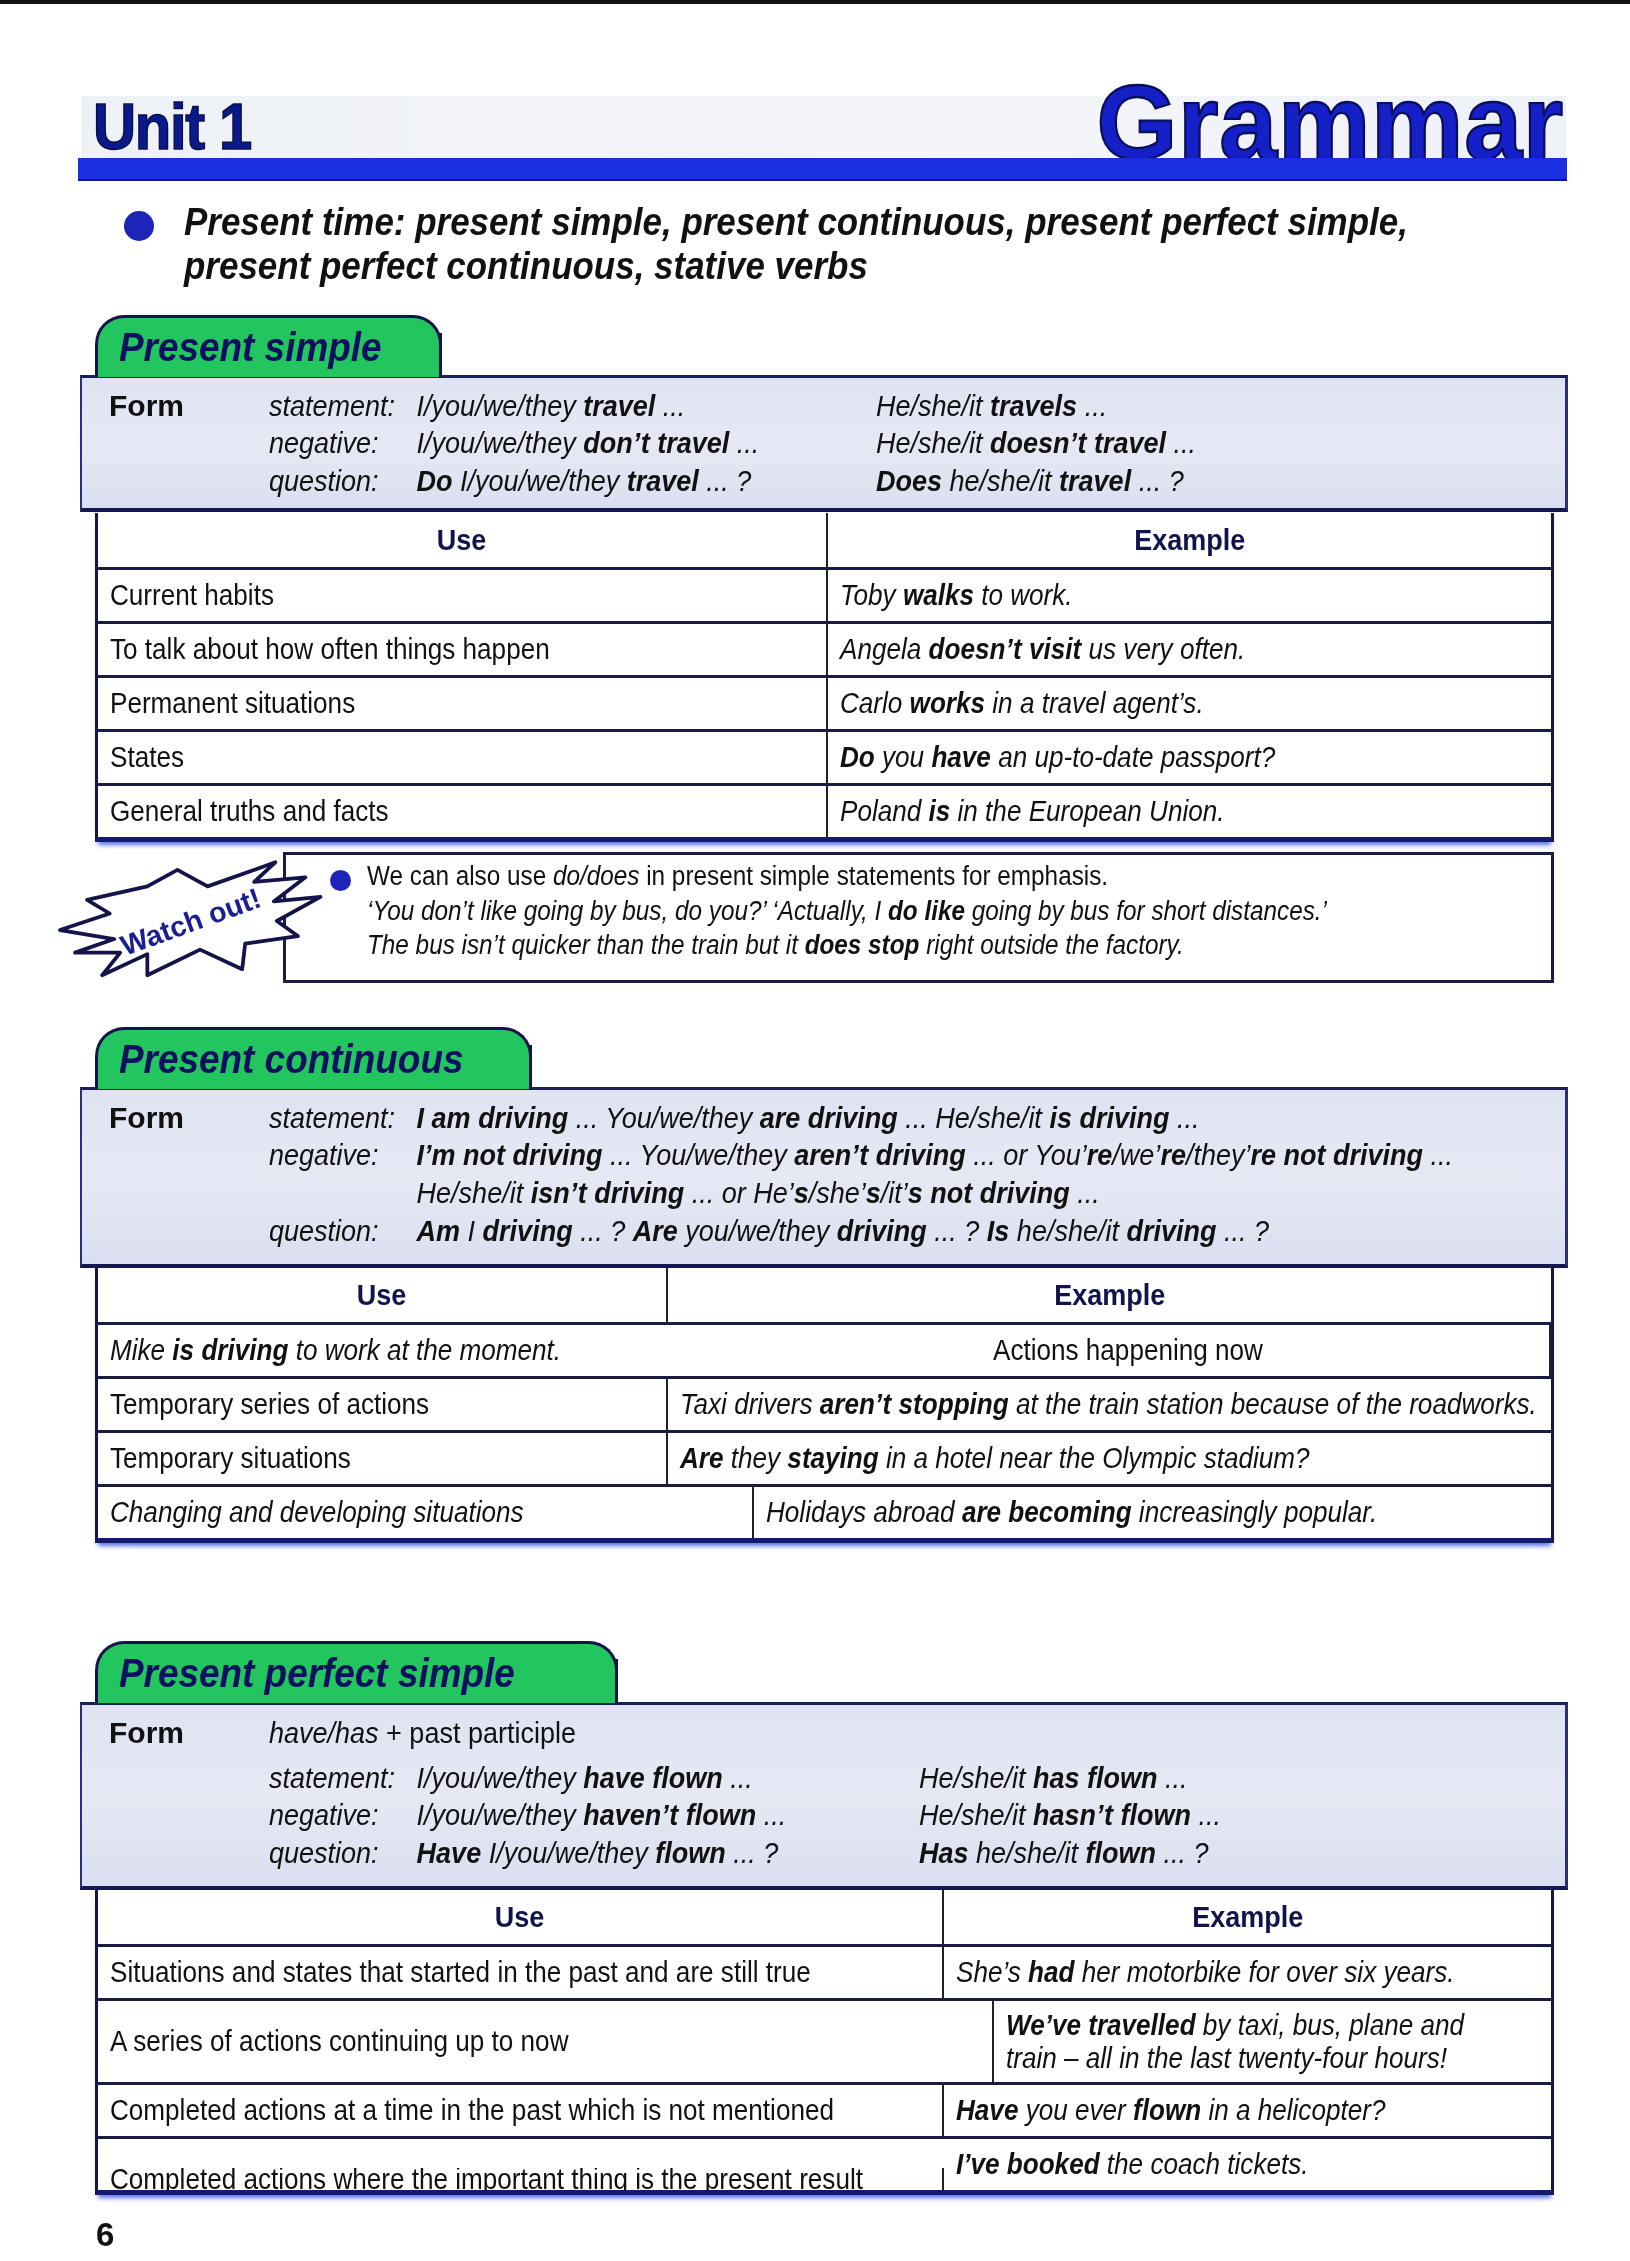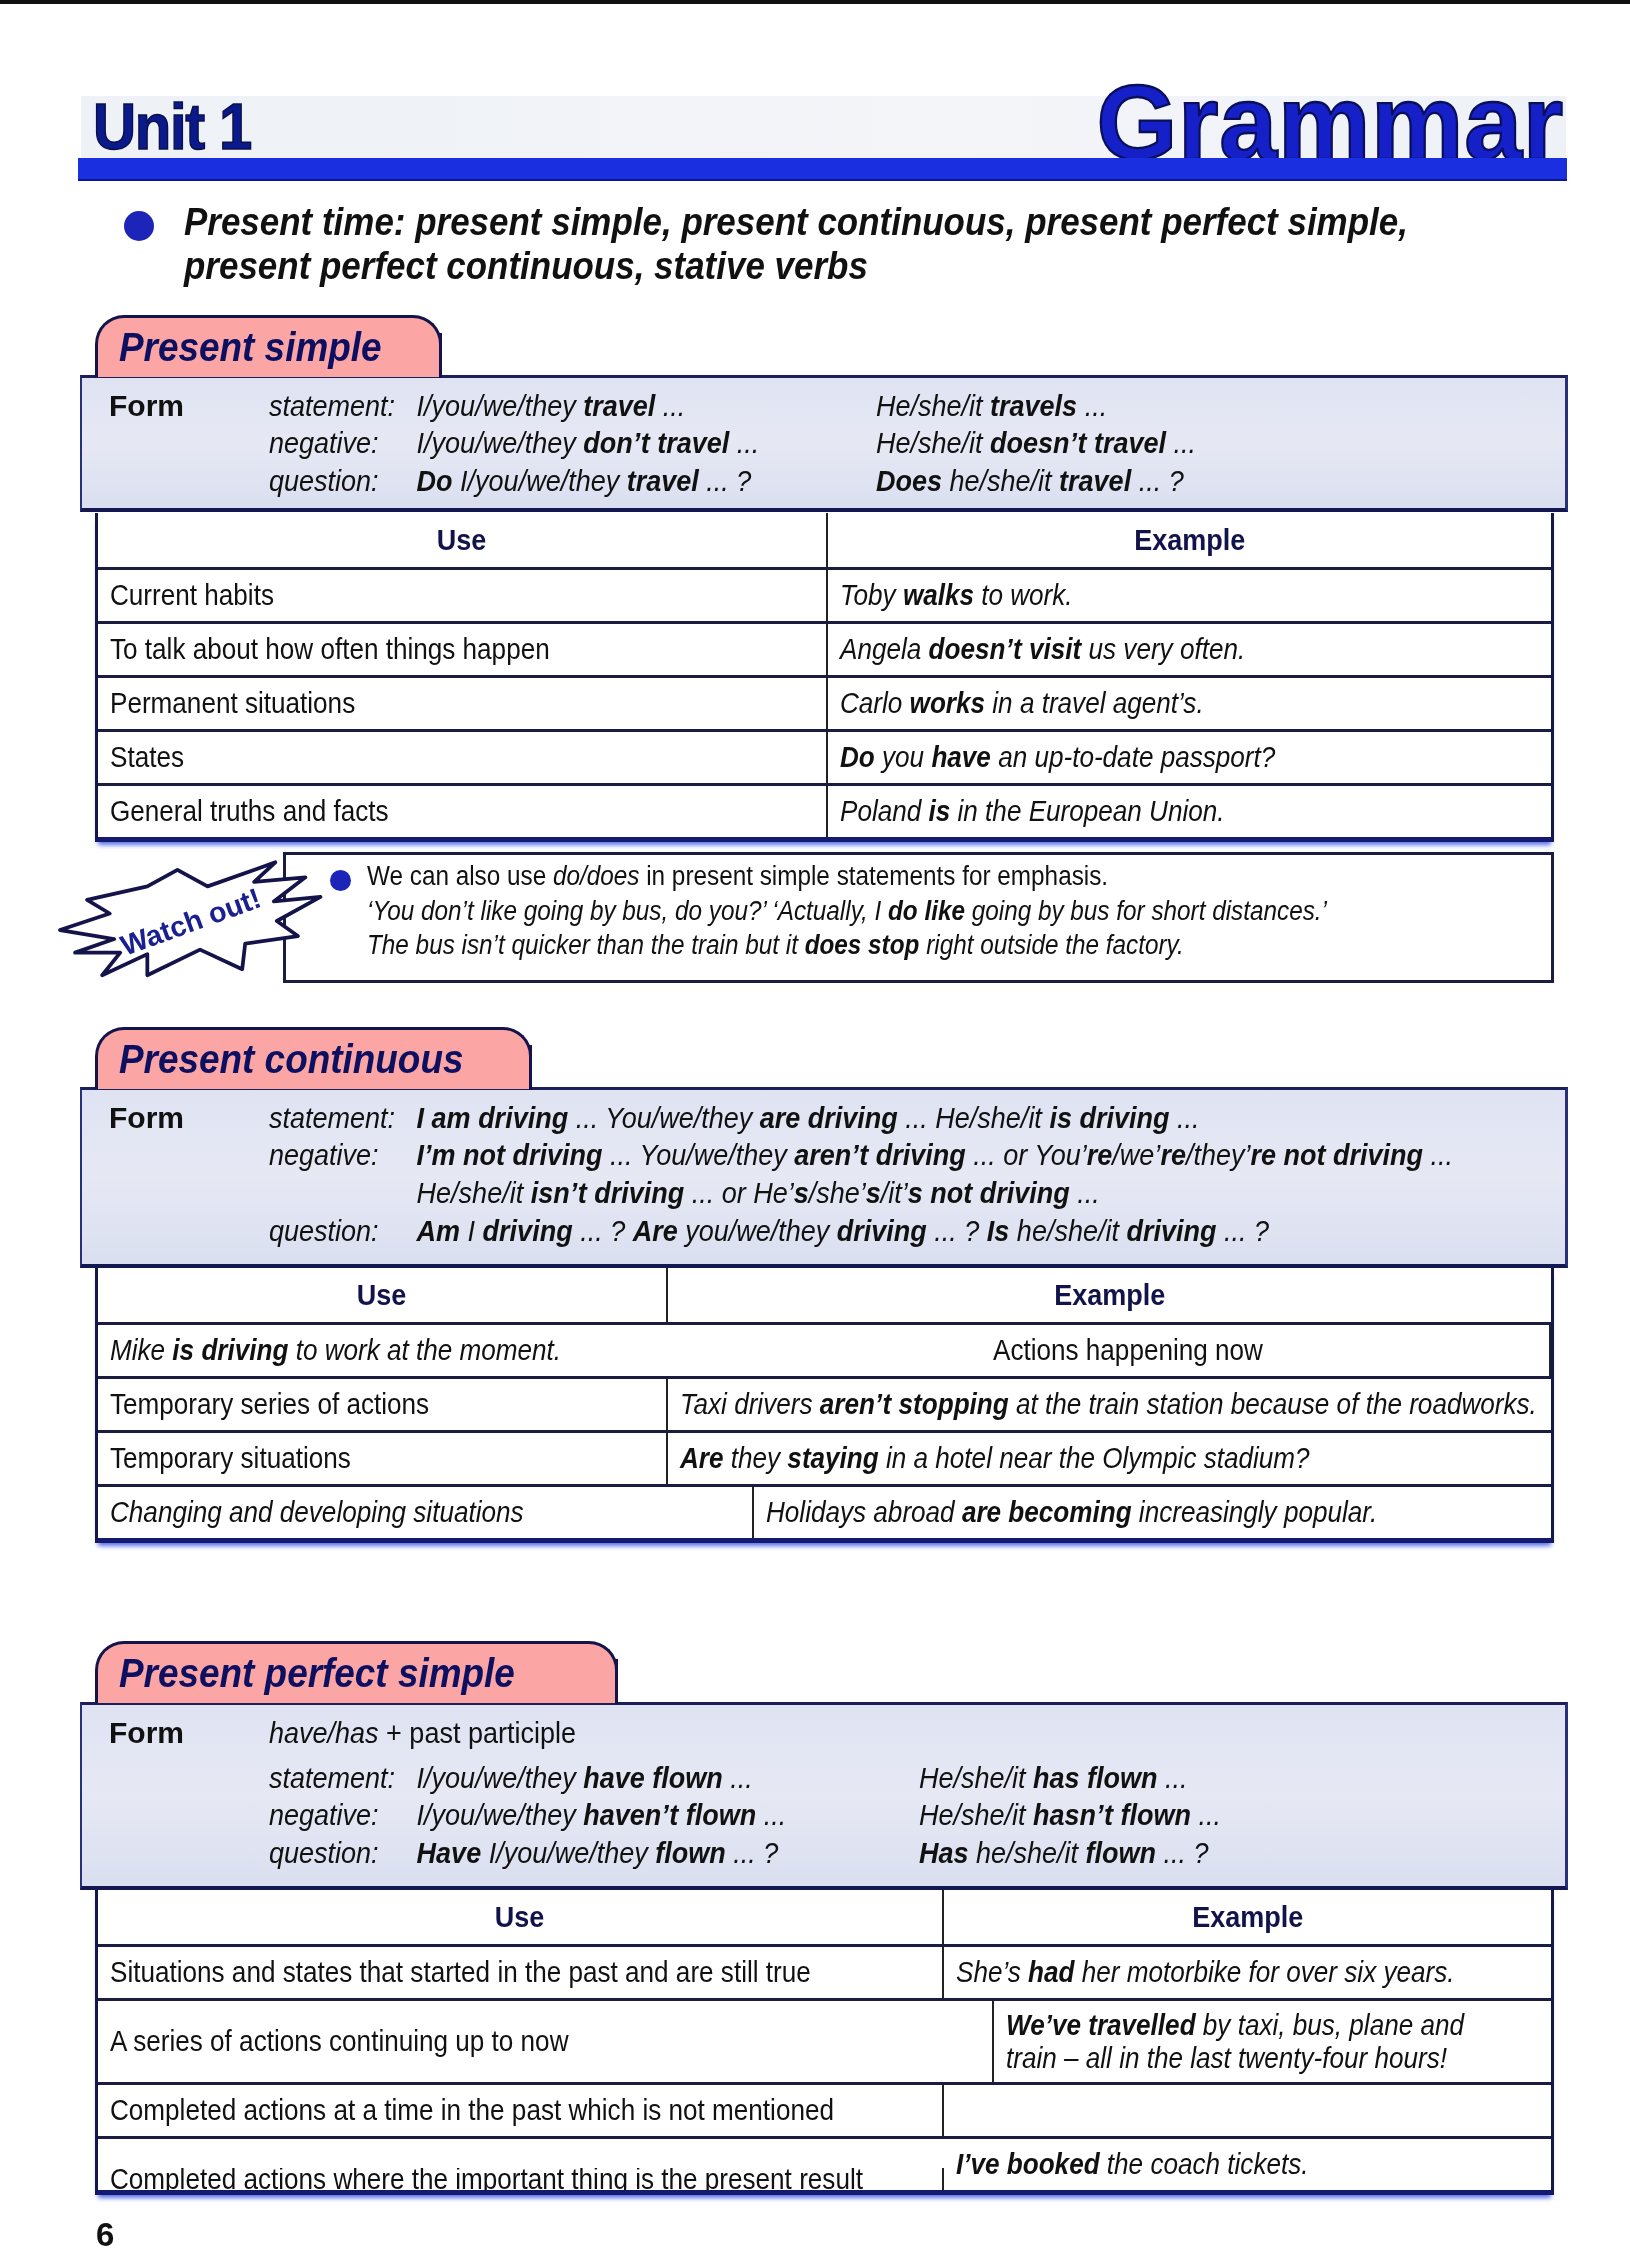--- a/index.html
+++ b/index.html
@@ -9,21 +9,21 @@
 
   .unit-title { position: absolute; left: 93px; top: 89px; font-size: 65px; font-weight: bold; color: #0b1a8a; letter-spacing: -1.5px; transform: scaleX(0.92); transform-origin: left; -webkit-text-stroke: 1.5px #0a0f4a; }
   .header-band { position: absolute; left: 81px; top: 96px; width: 1485px; height: 62px; background: linear-gradient(90deg,#eef1f6,#f3f5f9 60%,#eef1f6); }
   .grammar-title { position: absolute; right: 66px; top: 62px; font-size: 106px; font-weight: bold; color: #1520c8; letter-spacing: 0.8px; -webkit-text-stroke: 2.3px #0a0f5a; transform: scaleX(0.98); transform-origin: right; }
   .blue-bar { position: absolute; left: 78px; top: 158px; width: 1489px; height: 22.6px; background: #1a2fe0; border-bottom: 2.3px solid #0c1690; }
 
   .topic { position: absolute; left: 124px; top: 200px; display: flex; }
   .topic-dot { width: 30px; height: 30px; border-radius: 50%; background: #1c25b8; margin-top: 10.6px; margin-right: 30px; }
   .topic-text { font-size: 38px; font-weight: bold; font-style: italic; line-height: 44px; color: #111; width: 1357px; transform: scaleX(0.92); transform-origin: left; }
 
-  .pill { position: absolute; left: 95px; height: 62px; border: 3px solid #14144a; border-bottom: none; border-radius: 29px 29px 0 0; background: #fca5a5; padding: 0 21px; display: flex; align-items: center; z-index: 2; }
+  .pill { position: absolute; left: 95px; height: 62px; border: 3px solid #14144a; border-bottom: none; border-radius: 29px 29px 0 0; background: #22c55e; padding: 0 21px; display: flex; align-items: center; z-index: 2; }
   .pill span { font-size: 41px; font-weight: bold; font-style: italic; color: #0d1060; white-space: nowrap; transform: scaleX(0.9); transform-origin: left; display: inline-block; }
   .pill::after { content:""; position:absolute; right:-3px; top:15px; height:45px; border-right:3px solid #14144a; }
 
   .form-box { position: absolute; left: 80px; width: 1488px; background: linear-gradient(180deg,#dfe3f2,#e6e9f4 50%,#dadff0); border-top: 3.8px solid #1b1f5a; border-left: 2.3px solid #2a2f7a; border-right: 3px solid #2a2f7a; border-bottom: 4.5px solid #141850; }
   .form-label { position: absolute; left: 27px; top: 10.6px; font-size: 30px; font-weight: bold; color: #111; }
   .frow { position: absolute; left: 187px; font-size: 30px; font-style: italic; white-space: nowrap; transform: scaleX(0.9); transform-origin: left; color: #111; }
   .frow .lbl { display: inline-block; width: 164px; }
   .fcol { position: absolute; font-size: 30px; font-style: italic; white-space: nowrap; transform: scaleX(0.9); transform-origin: left; color: #111; }
   b { font-weight: bold; }
 
@@ -267,20 +267,23 @@
         <span class="txt">A series of actions continuing up to now</span>
       </div>
     <div class="cell ex wrap" style="flex:1;">
         <span class="txt" style="width:671px;"><b>We’ve travelled</b><span> by taxi, bus, plane and train – all in the last twenty-four hours!</span></span>
       </div>
   </div>
   <div class="trow" style="height:54px;">
     <div class="cell c1" style="width:846px;">
         <span class="txt">Completed actions at a time in the past which is not mentioned</span>
       </div>
+    <div class="cell ex" style="flex:1;">
+        <span class="txt"><b>Have</b><span> you ever </span><b>flown</b><span> in a helicopter?</span></span>
+      </div>
   </div>
   <div class="trow" style="height:54px;">
     <div class="cell c1" style="width:846px;margin-top:29px;">
         <span class="txt">Completed actions where the important thing is the present result</span>
       </div>
     <div class="cell ex" style="flex:1;">
         <span class="txt"><b>I’ve booked</b><span> the coach tickets.</span></span>
       </div>
   </div>
 </div>

